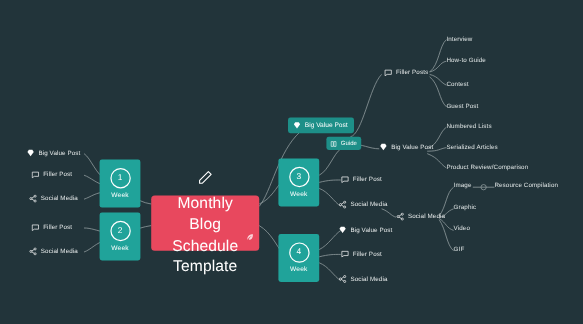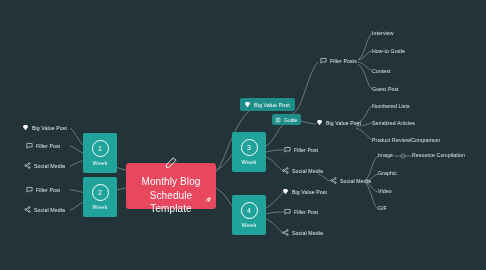--- a/index.html
+++ b/index.html
@@ -35,21 +35,21 @@
   
   .central {
     background: #e8485e;
     color: #ffffff;
     border-radius: 3px;
     display: flex;
     flex-direction: column;
     align-items: center;
     justify-content: center;
     text-align: center;
-    font-size: 10px;
+    font-size: 13px;
     line-height: 1.35;
     letter-spacing: 0.1px;
   }
   .central .pencil {
     margin-bottom: 5px;
   }
   .central .label {
     padding: 0 10px;
   }
   .central .corner {

